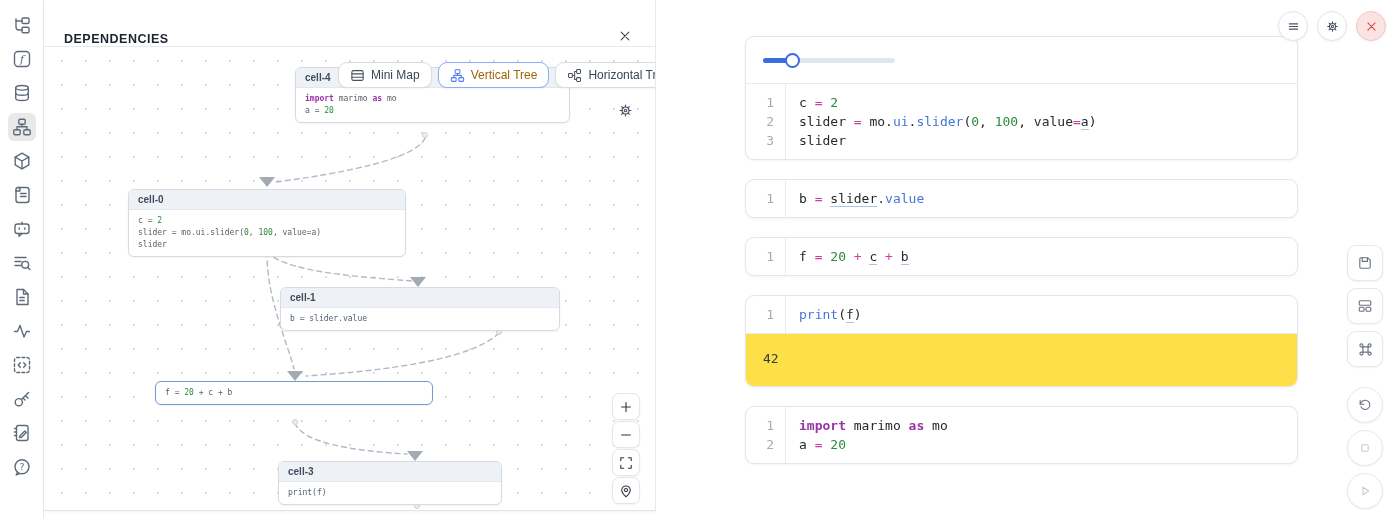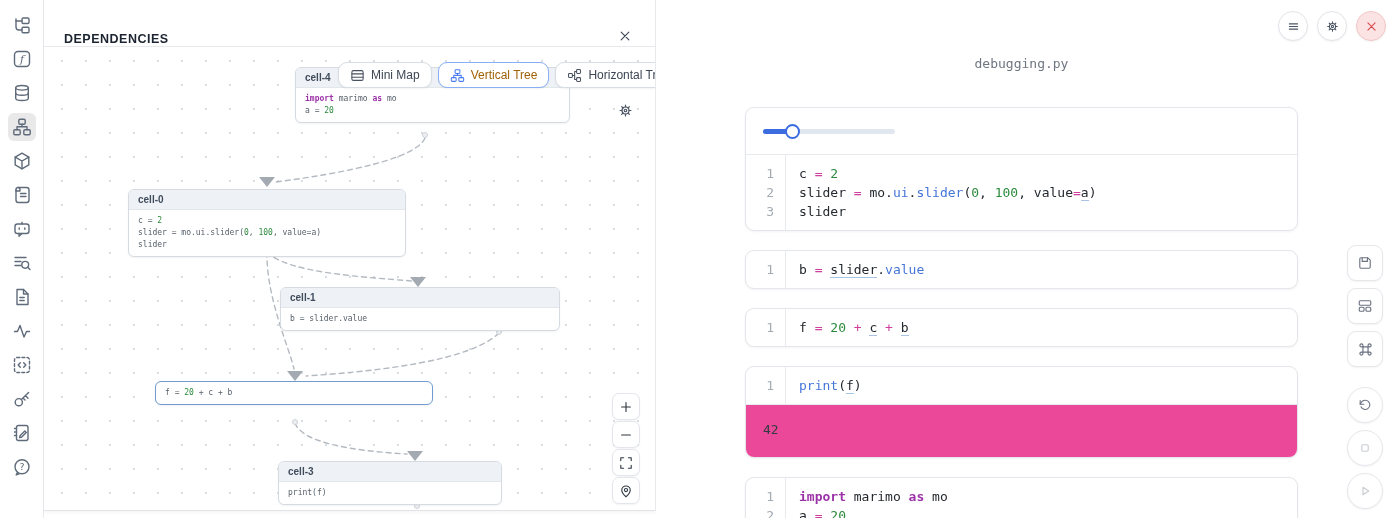--- a/index.html
+++ b/index.html
@@ -59,21 +59,21 @@
 
   .filename { margin-top:56px; text-align:center; font-family:"DejaVu Sans Mono",monospace;
     font-size:13px; color:#6e7681; }
   .cells-wrap { position:absolute; left:89px; top:0; width:553px; }
   .cell { border:1px solid #e3e6ea; border-radius:9px; background:#fff;
     box-shadow:0 1px 3px rgba(0,0,0,.05); margin-bottom:19px; overflow:hidden; }
   .cell:first-child { margin-top:36px; }
   .cell-divider { border-top:1px solid #e8eaee; }
   .cell-output { padding:15px 17px; }
   .cell-output-text { padding:17px 17px 20px; font-family:"DejaVu Sans Mono",monospace;
-    font-size:13px; color:#333a41; background:#ec4899; }
+    font-size:13px; color:#333a41; background:#fde047; }
   .code-grid { display:flex; }
   .gutter { width:40px; flex:none; padding:9px 0; border-right:1px solid #e8eaee; }
   .gutter div { font-family:"DejaVu Sans Mono",monospace; font-size:13px; line-height:19px;
     color:#a3abb3; text-align:right; padding-right:11px; }
   .codecol { flex:1; padding:9px 0 9px 13px; }
   .codecol div { font-family:"DejaVu Sans Mono",monospace; font-size:13px; line-height:19px;
     color:#24292f; white-space:pre; }
 
   
   .tk { color:#9c32a8; font-weight:bold; }
@@ -336,21 +336,20 @@
             <path d="M10 3.6v2M10 14.4v2M3.6 10h2M14.4 10h2M5.5 5.5l1.4 1.4M13.1 13.1l1.4 1.4M14.5 5.5l-1.4 1.4M6.9 13.1l-1.4 1.4"></path>
           </svg>
         </button>
         <button class="ta-btn danger">
           <svg viewBox="0 0 20 20" width="15" height="15" fill="none" stroke="currentColor" stroke-width="1.4" stroke-linecap="round" stroke-linejoin="round">
             <path d="M5.2 5.2l9.6 9.6M14.8 5.2L5.2 14.8"></path>
           </svg>
         </button>
       </div>
     <div class="cells-wrap">
-      <div class="filename">debugging.py</div>
       <div id="cells-list">
           <article class="cell">
             <div class="cell-output">
               <div class="slider-widget">
                 <div class="slider-track"></div>
                 <div class="slider-fill" style="width:22%"></div>
                 <div class="slider-thumb" style="left:calc(22% - 7px)"></div>
               </div>
             </div>
             <div class="cell-divider"></div>

